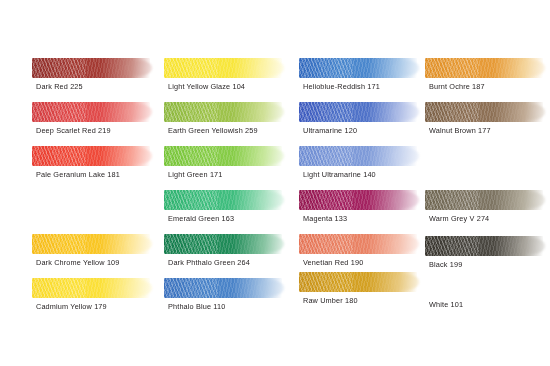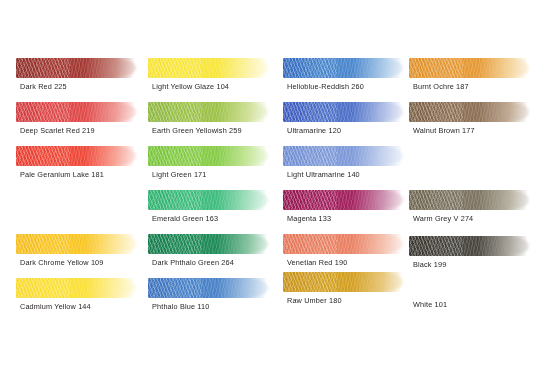--- a/index.html
+++ b/index.html
@@ -21,21 +21,21 @@
     background: #ffffff;
   }
   .swatch-column {
     position: absolute;
     top: 0;
     width: 138px;
     height: 366px;
   }
   .swatch-entry {
     position: absolute;
-    left: 0;
+    left: 16px;
     width: 138px;
     height: 28px;
   }
   .swatch-stroke {
     position: absolute;
     left: 8px;
     top: 0;
     width: 118px;
     height: 20px;
     border-radius: 2px;
@@ -142,21 +142,21 @@
         </div>
         <div class="swatch-label">Dark Chrome Yellow 109</div>
       </div>
       <div class="swatch-entry" style="top: 278px;">
         <div class="swatch-stroke" style="width: 118px; height: 20px;">
           <div class="stroke-body" style="background: linear-gradient(95deg, rgb(249, 217, 42) 0%, rgb(251, 224, 56) 34%, rgb(251, 224, 56) 58%, rgb(253, 240, 162) 84%, rgba(255, 255, 255, 0) 100%);"></div>
           <div class="stroke-grain"></div>
           <div class="stroke-hatch"></div>
           <div class="stroke-tail" style="background: rgb(253, 240, 162);"></div>
         </div>
-        <div class="swatch-label">Cadmium Yellow 144</div>
+        <div class="swatch-label">Cadmium Yellow 179</div>
       </div>
     </div>
     <div class="swatch-column" style="left: 140px;">
       <div class="swatch-entry" style="top: 58px;">
         <div class="swatch-stroke" style="width: 118px; height: 20px;">
           <div class="stroke-body" style="background: linear-gradient(95deg, rgb(247, 226, 46) 0%, rgb(248, 230, 60) 34%, rgb(248, 230, 60) 58%, rgb(252, 243, 166) 84%, rgba(255, 255, 255, 0) 100%);"></div>
           <div class="stroke-grain"></div>
           <div class="stroke-hatch"></div>
           <div class="stroke-tail" style="background: rgb(252, 243, 166);"></div>
         </div>
@@ -209,21 +209,21 @@
       </div>
     </div>
     <div class="swatch-column" style="left: 275px;">
       <div class="swatch-entry" style="top: 58px;">
         <div class="swatch-stroke" style="width: 118px; height: 20px;">
           <div class="stroke-body" style="background: linear-gradient(95deg, rgb(47, 103, 189) 0%, rgb(74, 135, 205) 34%, rgb(74, 135, 205) 58%, rgb(169, 200, 232) 84%, rgba(255, 255, 255, 0) 100%);"></div>
           <div class="stroke-grain"></div>
           <div class="stroke-hatch"></div>
           <div class="stroke-tail" style="background: rgb(169, 200, 232);"></div>
         </div>
-        <div class="swatch-label">Helioblue-Reddish 260</div>
+        <div class="swatch-label">Helioblue-Reddish 171</div>
       </div>
       <div class="swatch-entry" style="top: 102px;">
         <div class="swatch-stroke" style="width: 118px; height: 20px;">
           <div class="stroke-body" style="background: linear-gradient(95deg, rgb(58, 87, 189) 0%, rgb(79, 114, 200) 34%, rgb(79, 114, 200) 58%, rgb(173, 188, 230) 84%, rgba(255, 255, 255, 0) 100%);"></div>
           <div class="stroke-grain"></div>
           <div class="stroke-hatch"></div>
           <div class="stroke-tail" style="background: rgb(173, 188, 230);"></div>
         </div>
         <div class="swatch-label">Ultramarine 120</div>
       </div>

